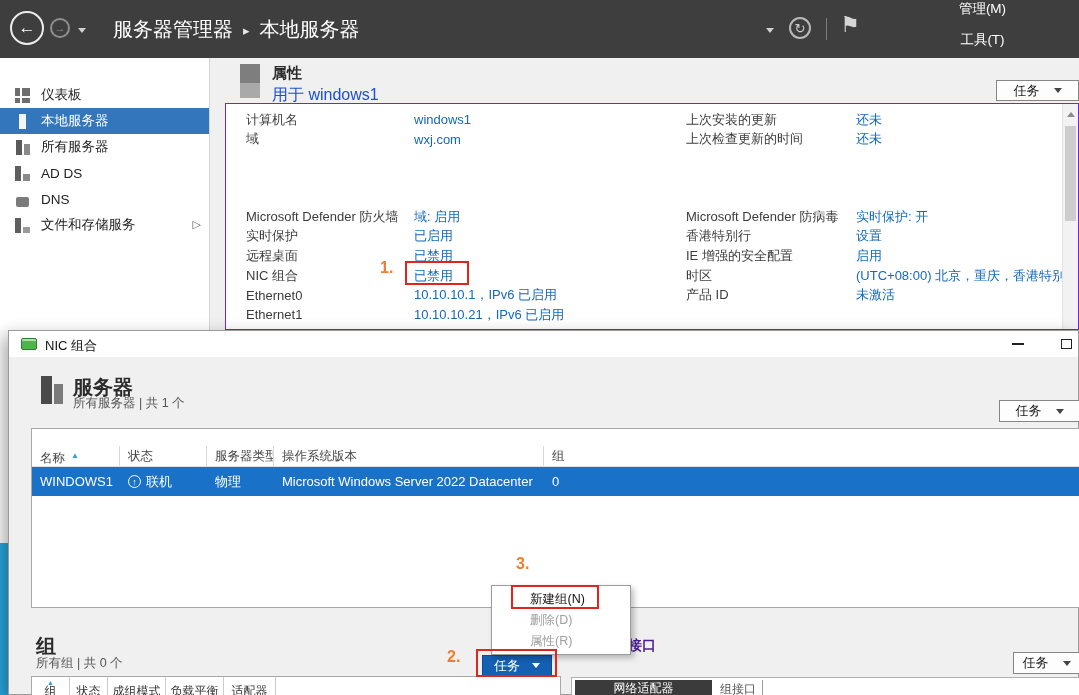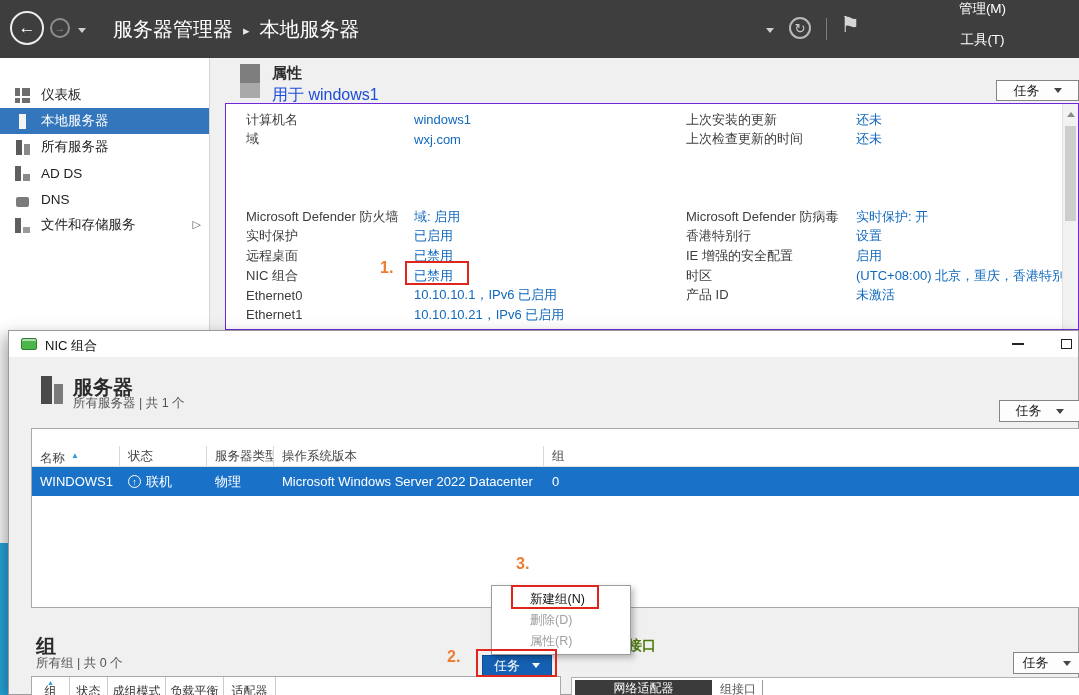--- a/index.html
+++ b/index.html
@@ -83,21 +83,21 @@
   .t1 { flex:0 0 38px; } .t2 { flex:0 0 38px; } .t3 { flex:0 0 58px; } .t4 { flex:0 0 58px; } .t5 { flex:0 0 52px; }
   .tsort { font-size:7px; color:#2f9bd8; height:8px; }
 
   .blue-btn { position:absolute; left:473px; top:324px; width:70px; height:21px; background:#1560b2; border:1px solid #0d4c94; color:#fff; display:flex; align-items:center; justify-content:center; gap:12px; font-size:13px; cursor:pointer; }
   .blue-btn .task-caret { border-top-color:#fff; }
 
   .adapters-tile { position:absolute; left:562px; top:346px; width:509px; height:19px; background:#fff; border:1px solid #b0b0b0; border-right:none; border-bottom:none; overflow:hidden; }
   .tab-dark { position:absolute; left:3px; top:2px; width:137px; height:17px; background:#3b3b3b; color:#fff; font-size:12px; display:flex; align-items:center; justify-content:center; cursor:pointer; }
   .tab-light { position:absolute; left:148px; top:3px; font-size:12px; color:#555; cursor:pointer; }
   .tab-sep { position:absolute; left:190px; top:2px; width:1px; height:15px; background:#9a9a9a; }
-  .adapters-header-frag { position:absolute; left:619px; top:306px; font-size:14px; font-weight:bold; color:#4d7c0f; }
+  .adapters-header-frag { position:absolute; left:619px; top:306px; font-size:14px; font-weight:bold; color:#4c1d95; }
 
   .ctx-menu { position:absolute; left:482px; top:254px; width:140px; height:70px; background:#fff; border:1px solid #9c9c9c; box-shadow:3px 3px 6px rgba(0,0,0,.25); padding-top:3px; }
   .ctx-item { height:21px; line-height:21px; padding-left:38px; font-size:12.5px; color:#111; cursor:pointer; }
   .ctx-item.disabled { color:#a0a0a0; cursor:default; }
 
   
   .red-box { border:2px solid #e0261c; background:transparent; pointer-events:none; }
   .ann-num { color:#ed7d31; font-weight:bold; font-size:16px; pointer-events:none; }
 </style>
 </head>

